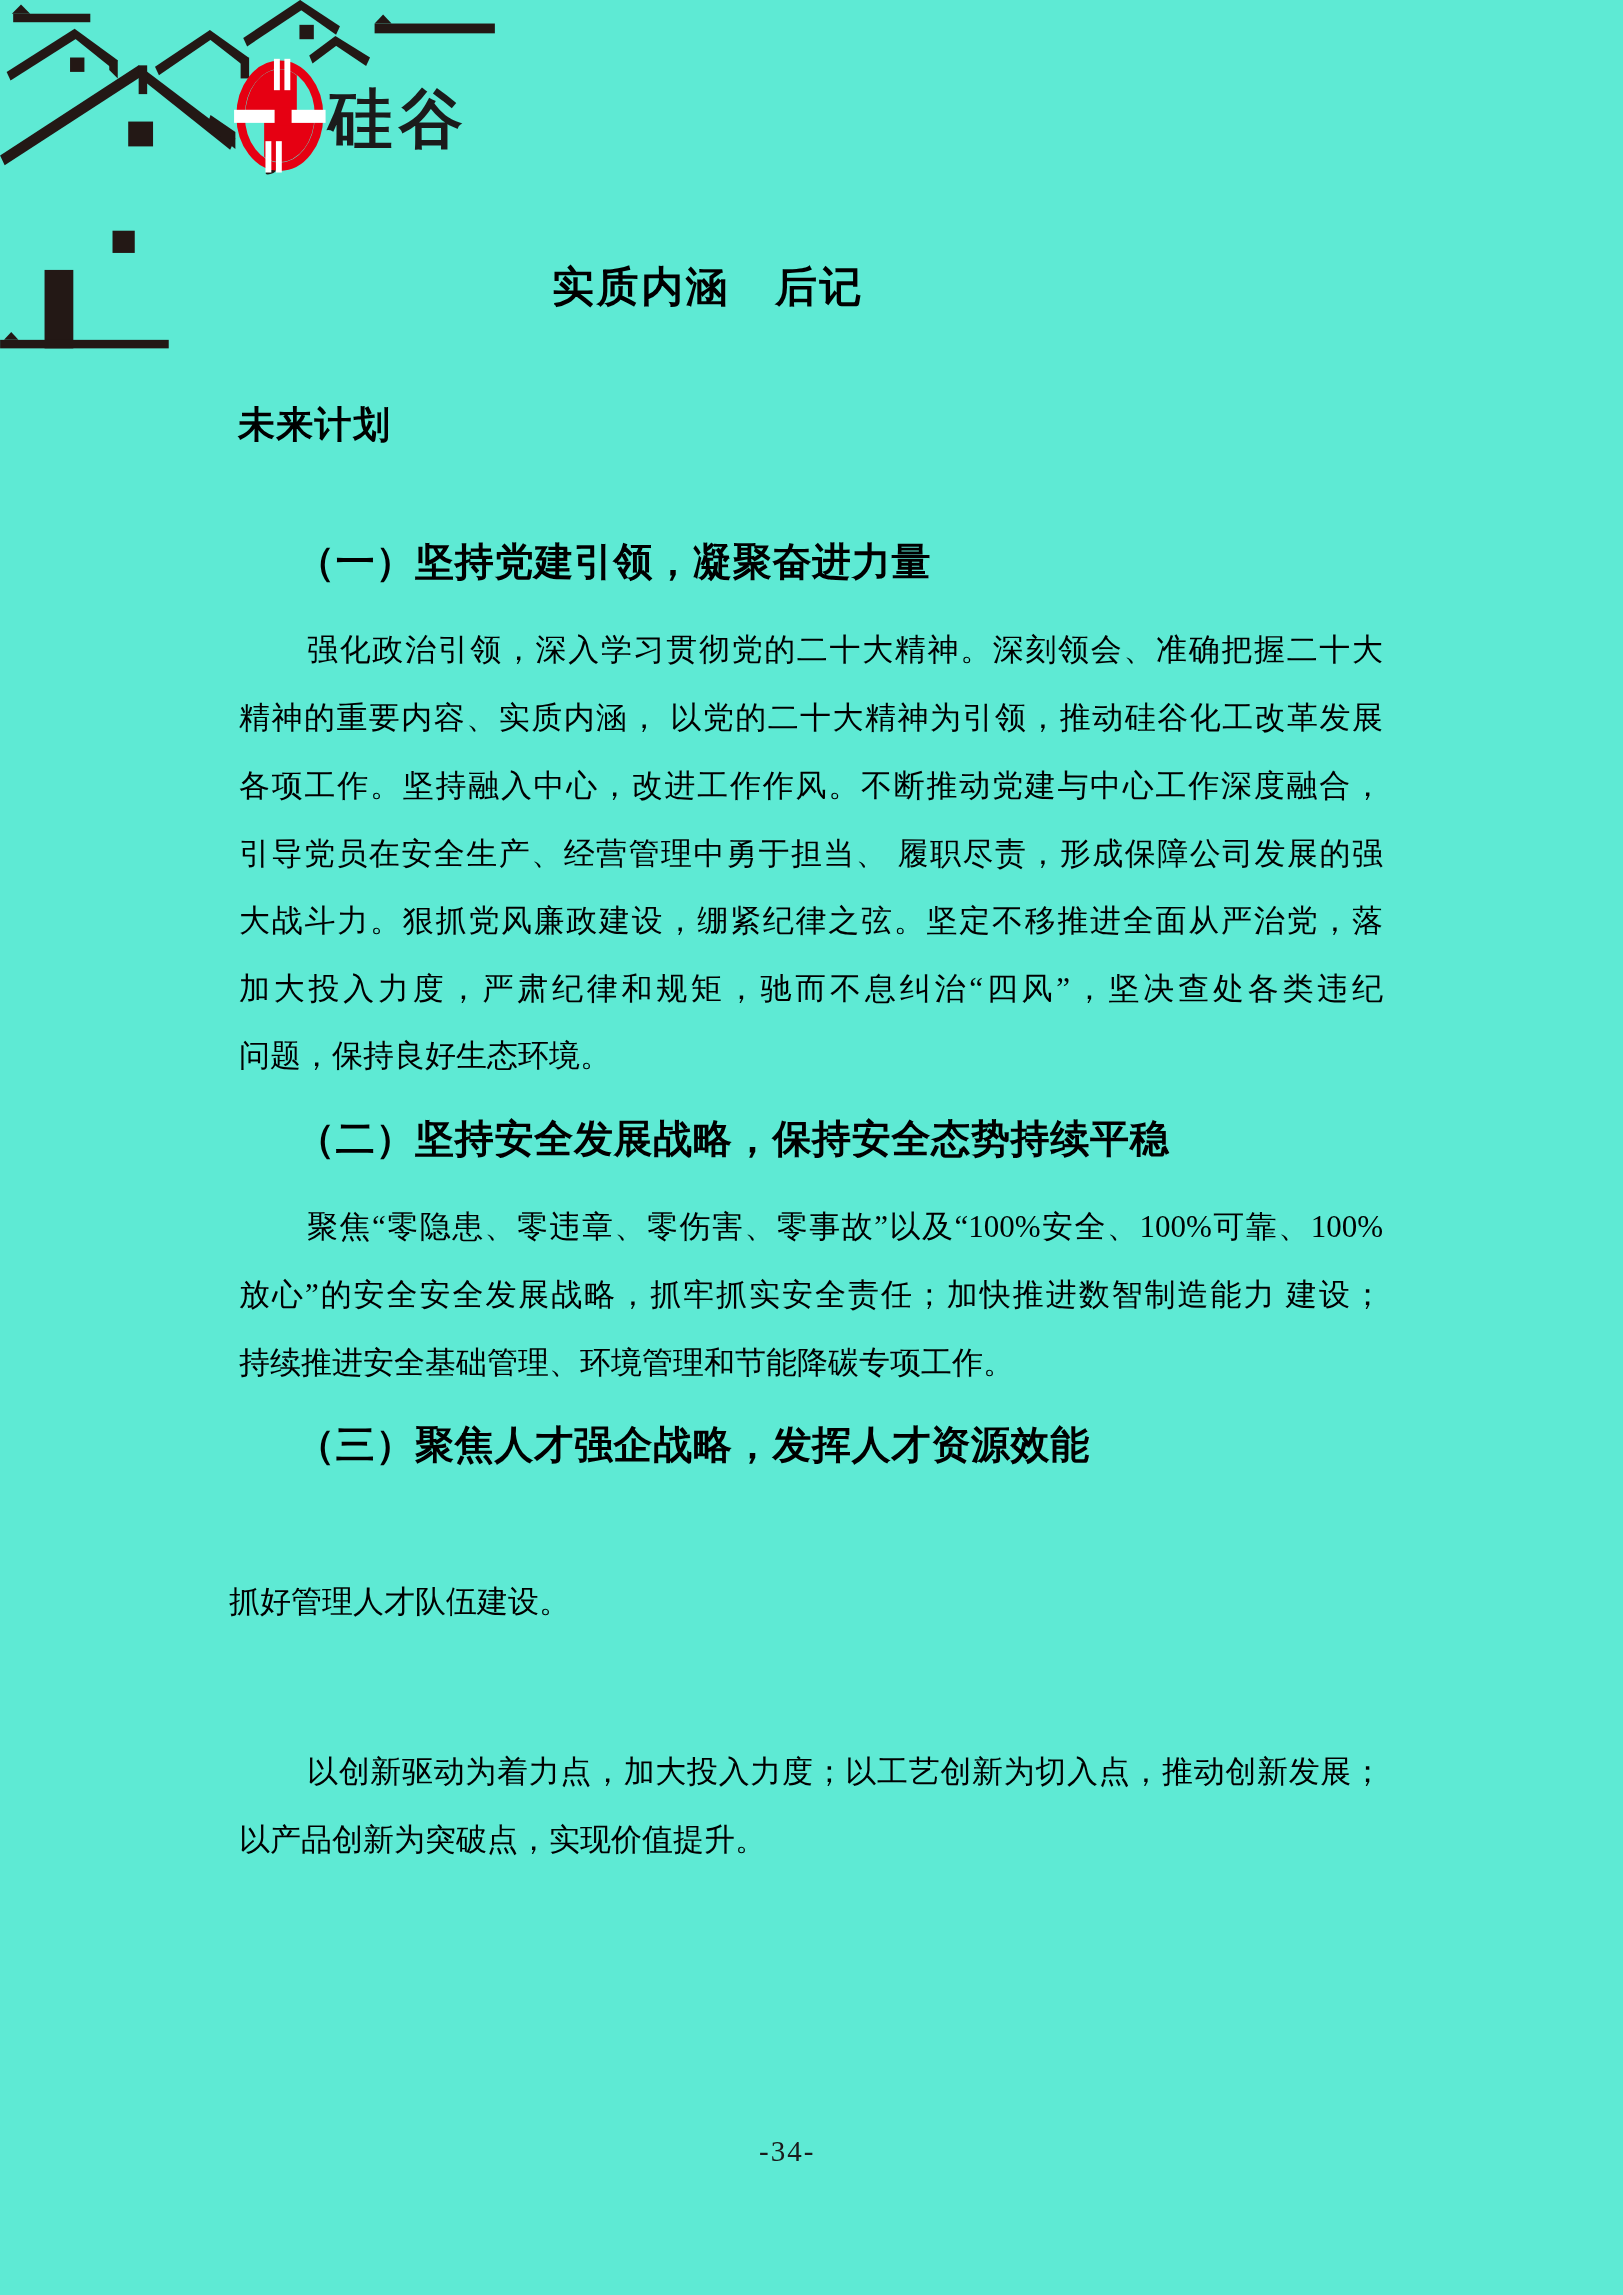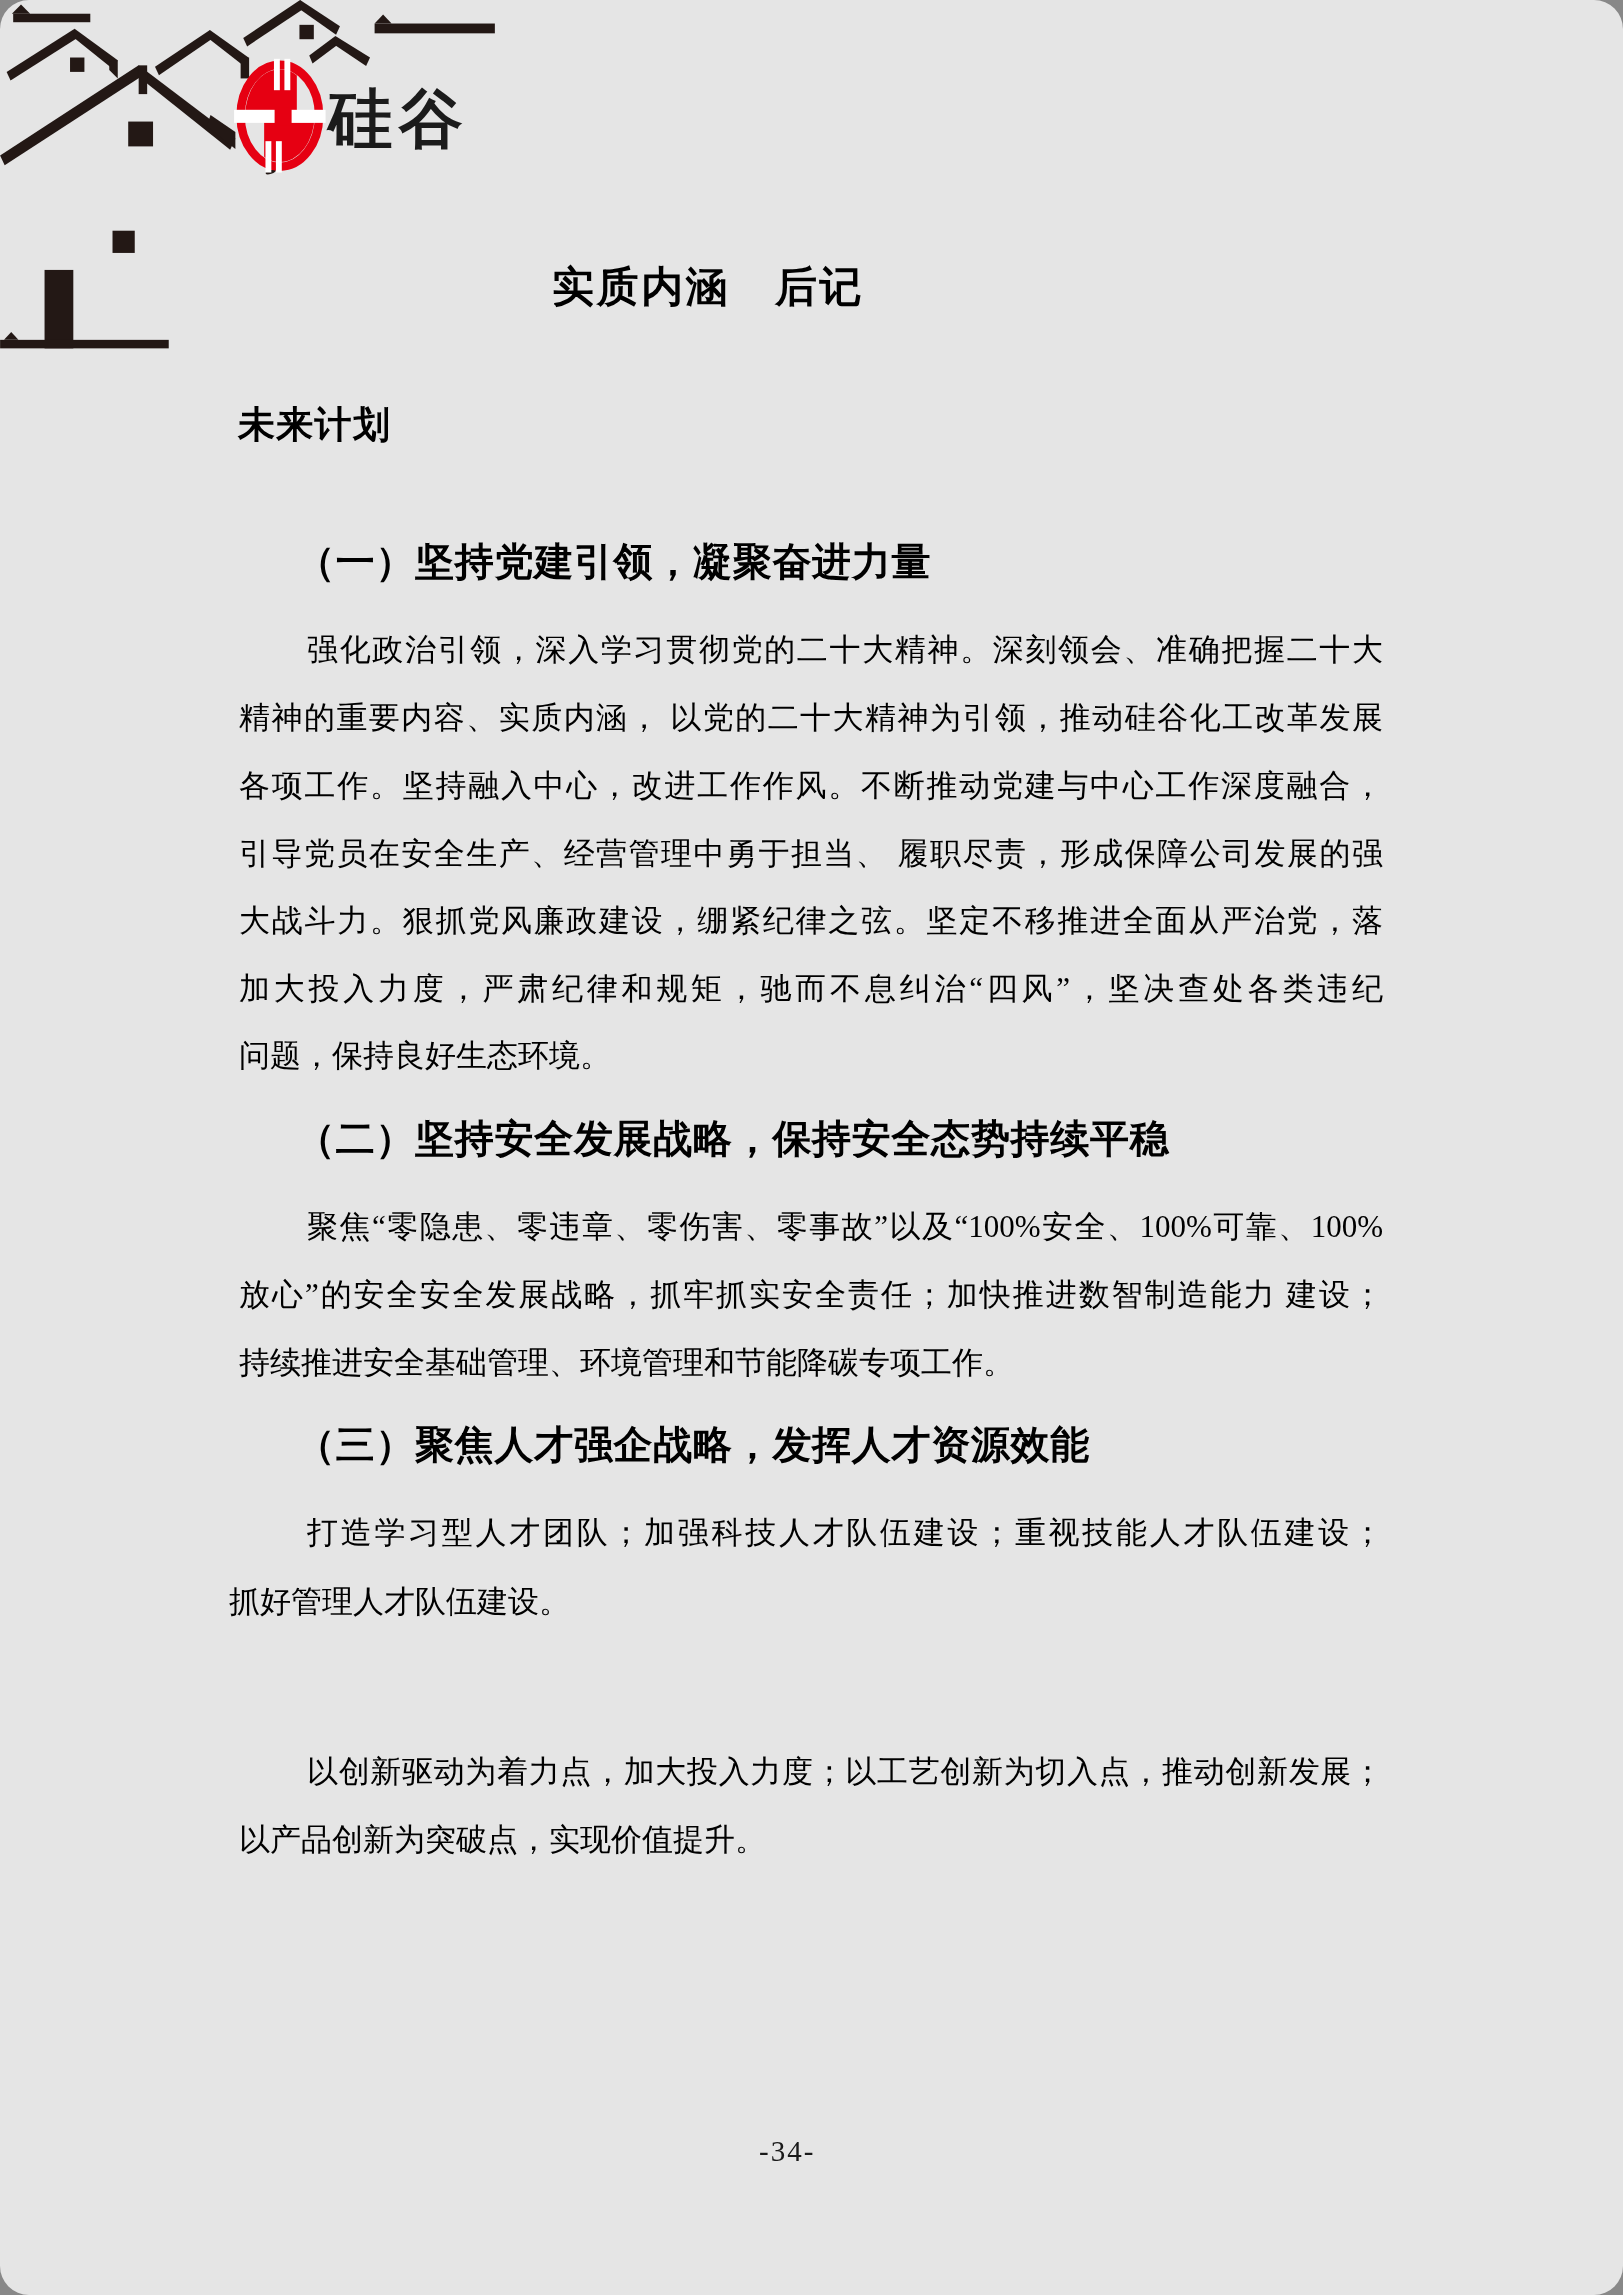--- a/index.html
+++ b/index.html
@@ -1,23 +1,22 @@
 <!DOCTYPE html>
 <html style="font-size:10.5px"><head>
 <meta charset="utf-8">
 <style>
   html,body{margin:0;padding:0;background:#888;}
   .page{
     position:relative;
     width:1623px;height:2295px;
-    background:#e5e5e5;
+    background:#5eead4;
     overflow:hidden;
     font-family:"Liberation Serif", serif;
     color:#000;
-    border-radius:29px;
   }
   .logo-svg{position:absolute;left:0;top:0;}
   .doc-title{
     position:absolute;left:552px;top:264px;
     font-family:"Liberation Sans", sans-serif;
     font-weight:bold;font-size:42px;line-height:1.1;
     letter-spacing:2.6px;color:#000;white-space:nowrap;
   }
   .section-title{
     position:absolute;left:238px;top:407px;
@@ -121,21 +120,20 @@
   <div class="line fill" style="top:903px">大战斗力。狠抓党风廉政建设，绷紧纪律之弦。坚定不移推进全面从严治党，落</div>
   <div class="line fill" style="top:971px">加大投入力度，严肃纪律和规矩，驰而不息纠治“四风”，坚决查处各类违纪</div>
   <div class="line" style="top:1038px">问题，保持良好生态环境。</div>
 
   <div class="h2" style="top:1119px">（二）坚持安全发展战略，保持安全态势持续平稳</div>
   <div class="line fill indent" style="top:1209px">聚焦“零隐患、零违章、零伤害、零事故”以及“100%安全、100%可靠、100%</div>
   <div class="line fill" style="top:1277px">放心”的安全安全发展战略，抓牢抓实安全责任；加快推进数智制造能力 建设；</div>
   <div class="line" style="top:1345px">持续推进安全基础管理、环境管理和节能降碳专项工作。</div>
 
   <div class="h2" style="top:1425px">（三）聚焦人才强企战略，发挥人才资源效能</div>
-  <div class="line fill indent" style="top:1515px">打造学习型人才团队；加强科技人才队伍建设；重视技能人才队伍建设；</div>
   <div class="line" style="top:1584px;left:229px">抓好管理人才队伍建设。</div>
 
   <div class="line" style="top:1822px">以产品创新为突破点，实现价值提升。</div>
   <div class="line fill indent" style="top:1754px">以创新驱动为着力点，加大投入力度；以工艺创新为切入点，推动创新发展；</div>
 
   <div class="footer">-34-</div>
 
 </div>
 
 

